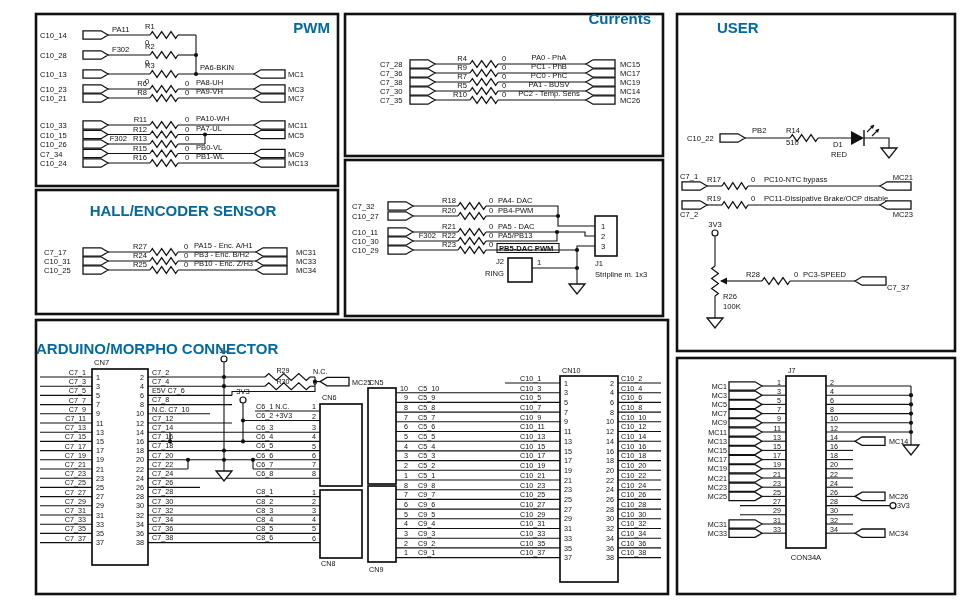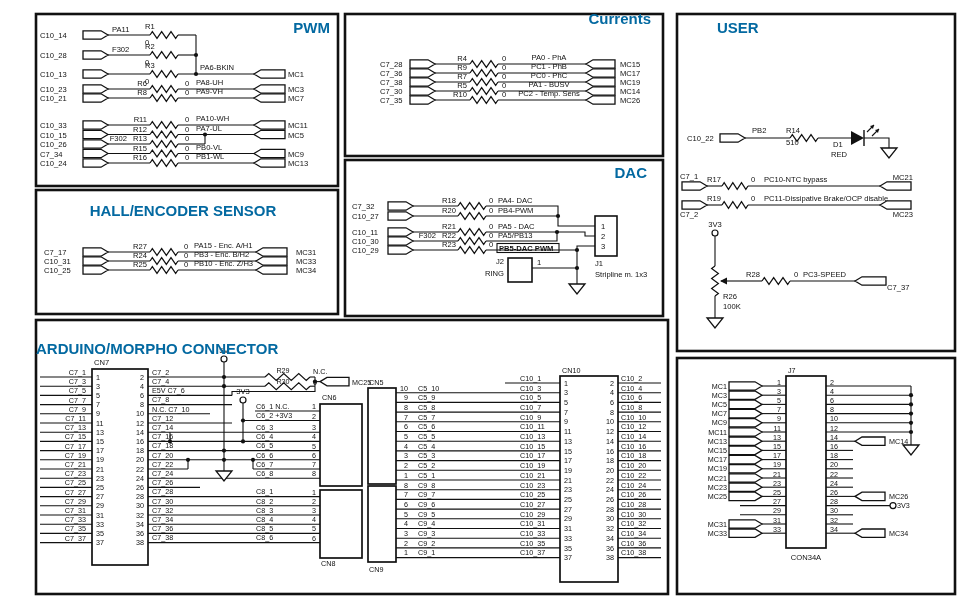--- a/index.html
+++ b/index.html
@@ -785,15 +785,14 @@
         <polygon points="855,533.2 862,529 885,529 885,537.4000000000001 862,537.4000000000001" fill="#fff" stroke="#111111" stroke-width="1.3"></polygon>
         <text x="889" y="535.8000000000001" font-size="7.2" font-family="&quot;Liberation Sans&quot;,sans-serif" text-anchor="start" font-weight="normal">MC34</text>
         <polyline points="911,386 911,445" fill="none" stroke="#111111" stroke-width="1.1"></polyline>
         <polygon points="903,445 919,445 911,455" fill="#fff" stroke="#111111" stroke-width="1.3"></polygon>
       </g>
     </svg>
   <div class="title" style="left:36px;top:19px;width:294px;text-align:right;">PWM</div>
   <div class="title" style="left:345px;top:10px;width:306px;text-align:right;">Currents</div>
   <div class="title" style="left:677px;top:19px;width:242px;margin-left:40px;">USER</div>
   <div class="title" style="left:36px;top:202px;width:294px;text-align:center;">HALL/ENCODER SENSOR</div>
-  <div class="title" style="left:345px;top:164px;width:302px;text-align:right;">DAC</div>
   <div class="title" style="left:36px;top:340px;width:632px;">ARDUINO/MORPHO CONNECTOR</div>
 </div>
 
 </body></html>

